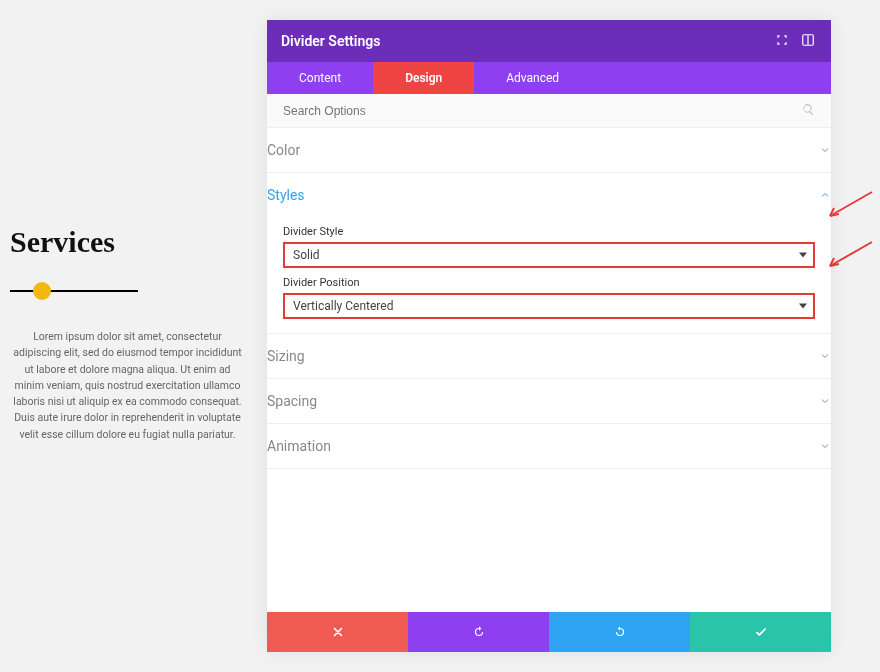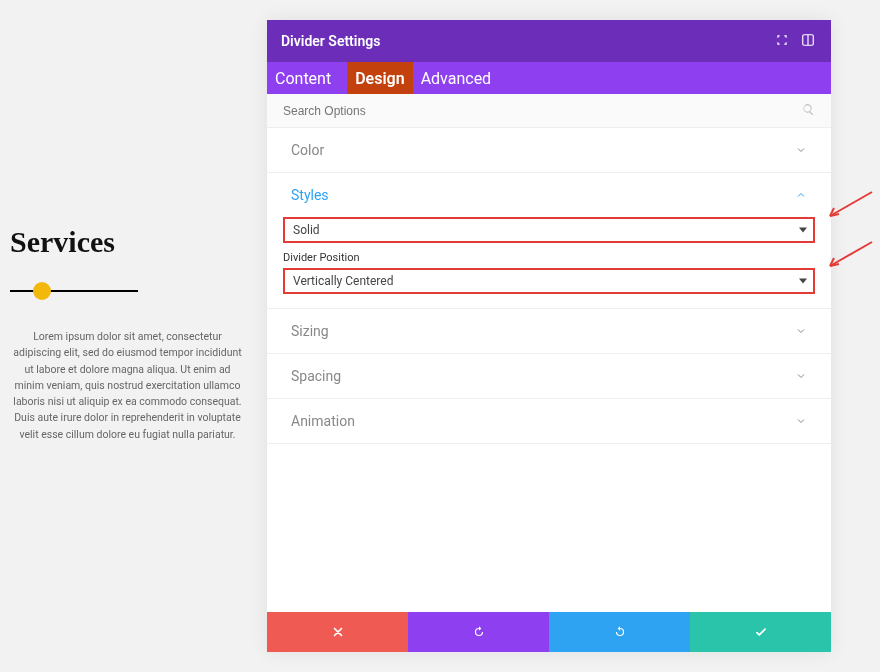--- a/index.html
+++ b/index.html
@@ -95,28 +95,28 @@
   .header-icons svg { width: 14px; height: 14px; fill: #fff; }
 
   .tabs {
     background: #8e3ff0;
     display: flex;
     align-items: center;
     height: 32px;
   }
   .tab {
     color: #fff;
-    font-size: 16px;
-    padding: 0 8px;
+    font-size: 12px;
+    padding: 0 32px;
     height: 100%;
     display: flex;
     align-items: center;
     cursor: pointer;
   }
-  .tab.active { background: #c2410c; font-weight: 600; margin-left: 8px; }
+  .tab.active { background: #ef4444; font-weight: 600; }
 
   .search-row {
     display: flex;
     align-items: center;
     justify-content: space-between;
     padding: 0 16px;
     height: 34px;
     background: #fafafa;
     border-bottom: 1px solid #eee;
   }
@@ -134,21 +134,21 @@
     flex: 1;
     overflow-y: auto;
   }
   .section {
     border-bottom: 1px solid #eee;
   }
   .section-header {
     display: flex;
     align-items: center;
     justify-content: space-between;
-    padding: 0 24px;
+    padding: 0 0;
     height: 44px;
     cursor: pointer;
   }
   .section-header .title { font-size: 14px; color: #888; }
   .section-header.open .title { color: #2ea3f2; }
   .chev { width: 12px; height: 12px; }
   .chev path { stroke: #888; stroke-width: 2; fill: none; }
   .section-header.open .chev path { stroke: #2ea3f2; }
 
   .section-body { padding: 0 16px 14px 16px; }
@@ -258,20 +258,21 @@
     </div>
 
     <div class="section">
       <div class="section-header open">
         <span class="title">Styles</span>
         <svg class="chev" viewBox="0 0 24 24">
             <path d="M6 15l6-6 6 6"></path>
           </svg>
       </div>
       <div class="section-body">
+        <div class="field-label">Divider Style</div>
         <div class="select-wrap">
           <span>Solid</span>
           <span class="caret"></span>
         </div>
         <div class="field-label">Divider Position</div>
         <div class="select-wrap">
           <span>Vertically Centered</span>
           <span class="caret"></span>
         </div>
       </div>

